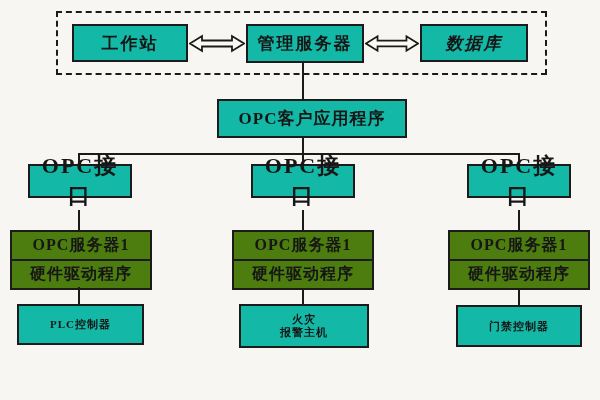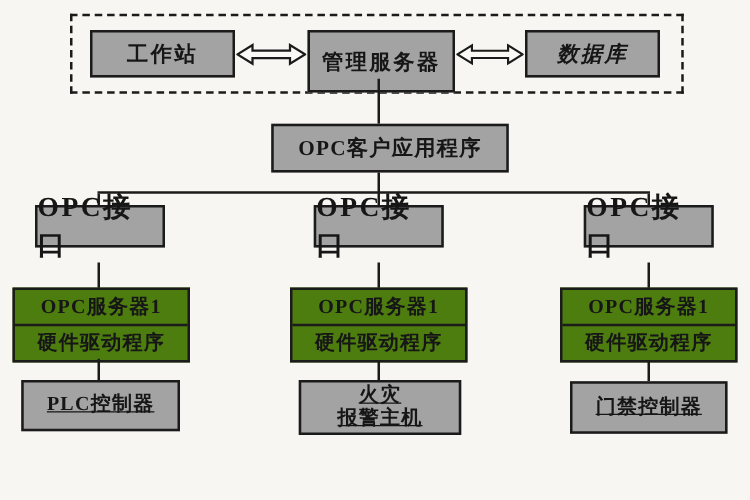--- a/index.html
+++ b/index.html
@@ -6,35 +6,36 @@
   body{
     width:600px;height:400px;overflow:hidden;
     background:#f7f6f2;
     font-family:"Liberation Serif","DejaVu Serif",serif;
     color:#161616;
   }
   .stage{position:relative;width:600px;height:400px;}
   .box{
     position:absolute;
     border:2px solid #1b1b1b;
-    background:#a3a3a3;
+    background:#14b8a6;
     display:flex;align-items:center;justify-content:center;
     font-weight:bold;letter-spacing:2px;
     box-sizing:border-box;
+    text-align:center;
   }
   .dashed{
     position:absolute;
     border:2px dashed #1b1b1b;
     box-sizing:border-box;
     left:56px;top:11px;width:491px;height:64px;
   }
   .line{position:absolute;background:#1b1b1b;}
   
   .ws{left:72px;top:24px;width:116px;height:38px;font-size:17px;}
-  .mg{left:246px;top:24px;width:118px;height:50px;font-size:17px;}
+  .mg{left:246px;top:24px;width:118px;height:39px;font-size:17px;}
   .db{left:420px;top:24px;width:108px;height:38px;font-size:17px;font-style:italic;}
   .arrow{position:absolute;}
   .arrow1{left:189px;top:34px;width:56px;height:19px;}
   .arrow2{left:365px;top:34px;width:54px;height:19px;}
   
   .client{left:217px;top:99px;width:190px;height:39px;font-size:17px;letter-spacing:1px;}
   
   .l-top-v   {left:302px;top:63px;width:2px;height:36px;}
   .l-client-v{left:302px;top:138px;width:2px;height:40px;}
   .l-h       {left:78px;top:153px;width:442px;height:2px;}
@@ -56,21 +57,21 @@
     border:2px solid #1b1b1b;background:#4d7c0f;box-sizing:border-box;
   }
   .stack-l{left:10px;}
   .stack-m{left:232px;}
   .stack-r{left:448px;}
   .stack-row{
     height:27px;display:flex;align-items:center;justify-content:center;
     font-weight:bold;font-size:16px;letter-spacing:1px;
   }
   .stack-row.first{border-bottom:2px solid #1b1b1b;}
-  .device{flex-direction:column;font-size:16px;line-height:1.15;letter-spacing:1px;text-decoration:underline;}
+  .device{flex-direction:column;font-size:11px;line-height:1.15;letter-spacing:1px;}
   .dev-l{left:17px;top:304px;width:127px;height:41px;}
   .dev-m{left:239px;top:304px;width:130px;height:44px;}
   .dev-r{left:456px;top:305px;width:126px;height:42px;}
   .device span{display:block;}
 </style>
 </head>
 <body>
 
 <div class="stage">
 

